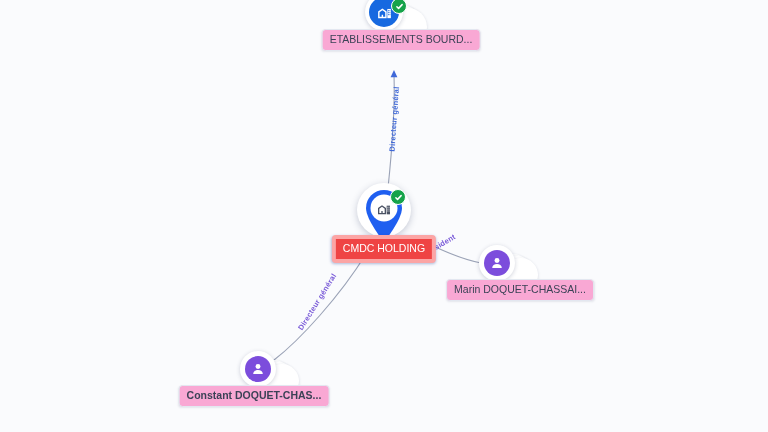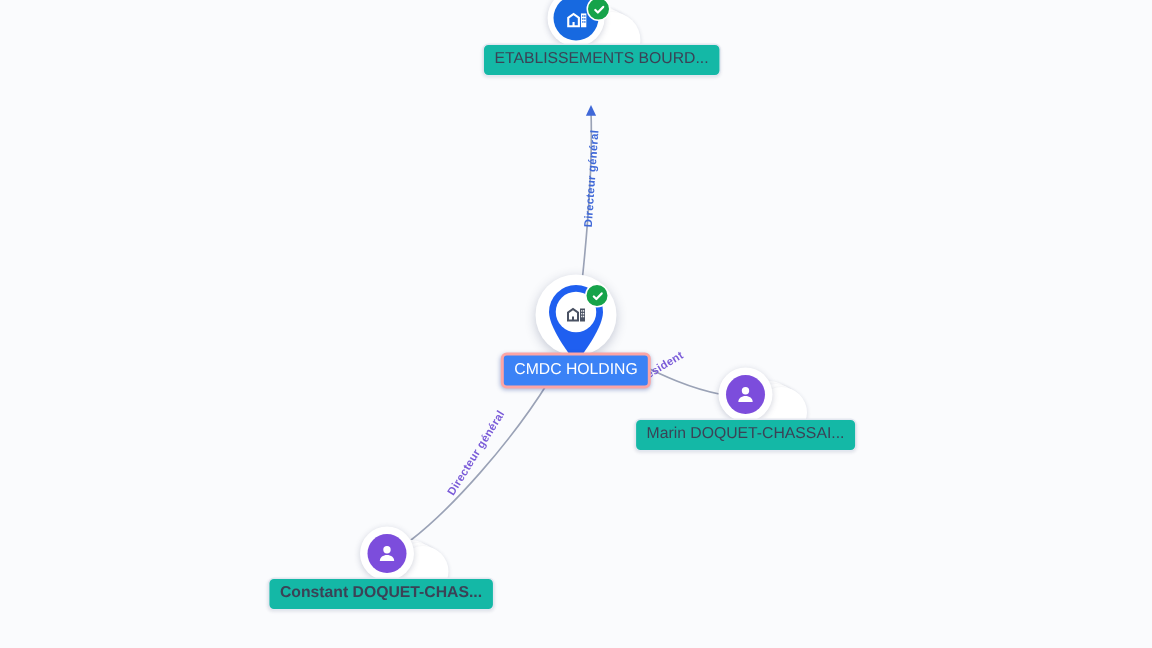--- a/index.html
+++ b/index.html
@@ -65,32 +65,32 @@
   .person-constant{left:258px;top:369px;}
 
   
   .lbl{
     position:absolute;white-space:nowrap;
     font-size:10.5px;line-height:1;
     padding:4px 7px 5px 7px;border-radius:4px;
     transform:translateX(-50%);
   }
   .lbl-plain{
-    background:#14b8a6;color:#3b4256;
+    background:#f9a8d4;color:#3b4256;
     border:1px solid #e3e7f0;
     box-shadow:0 1px 2px rgba(40,50,90,.10);
   }
   .lbl-selected{
-    background:#3b82f6;color:#ffffff;
-    border:2px solid #fca5a5;
+    background:#ef4444;color:#ffffff;
+    border:4px solid #fca5a5;
     box-shadow:0 1px 3px rgba(30,60,150,.35);
   }
   .lbl-top{left:401px;top:29px;}
   .lbl-center{left:384px;top:235px;}
-  .lbl-marin{left:497px;top:279px;}
+  .lbl-marin{left:520px;top:279px;}
   .lbl-constant{left:254px;top:385px;font-weight:bold;}
 
   
   .edge-lbl{
     position:absolute;white-space:nowrap;
     font-size:7.5px;font-weight:bold;letter-spacing:.2px;
     transform-origin:0 50%;
   }
   .edge-lbl.blue{color:#3f68d8;}
   .edge-lbl.purple{color:#7a5bd8;}

